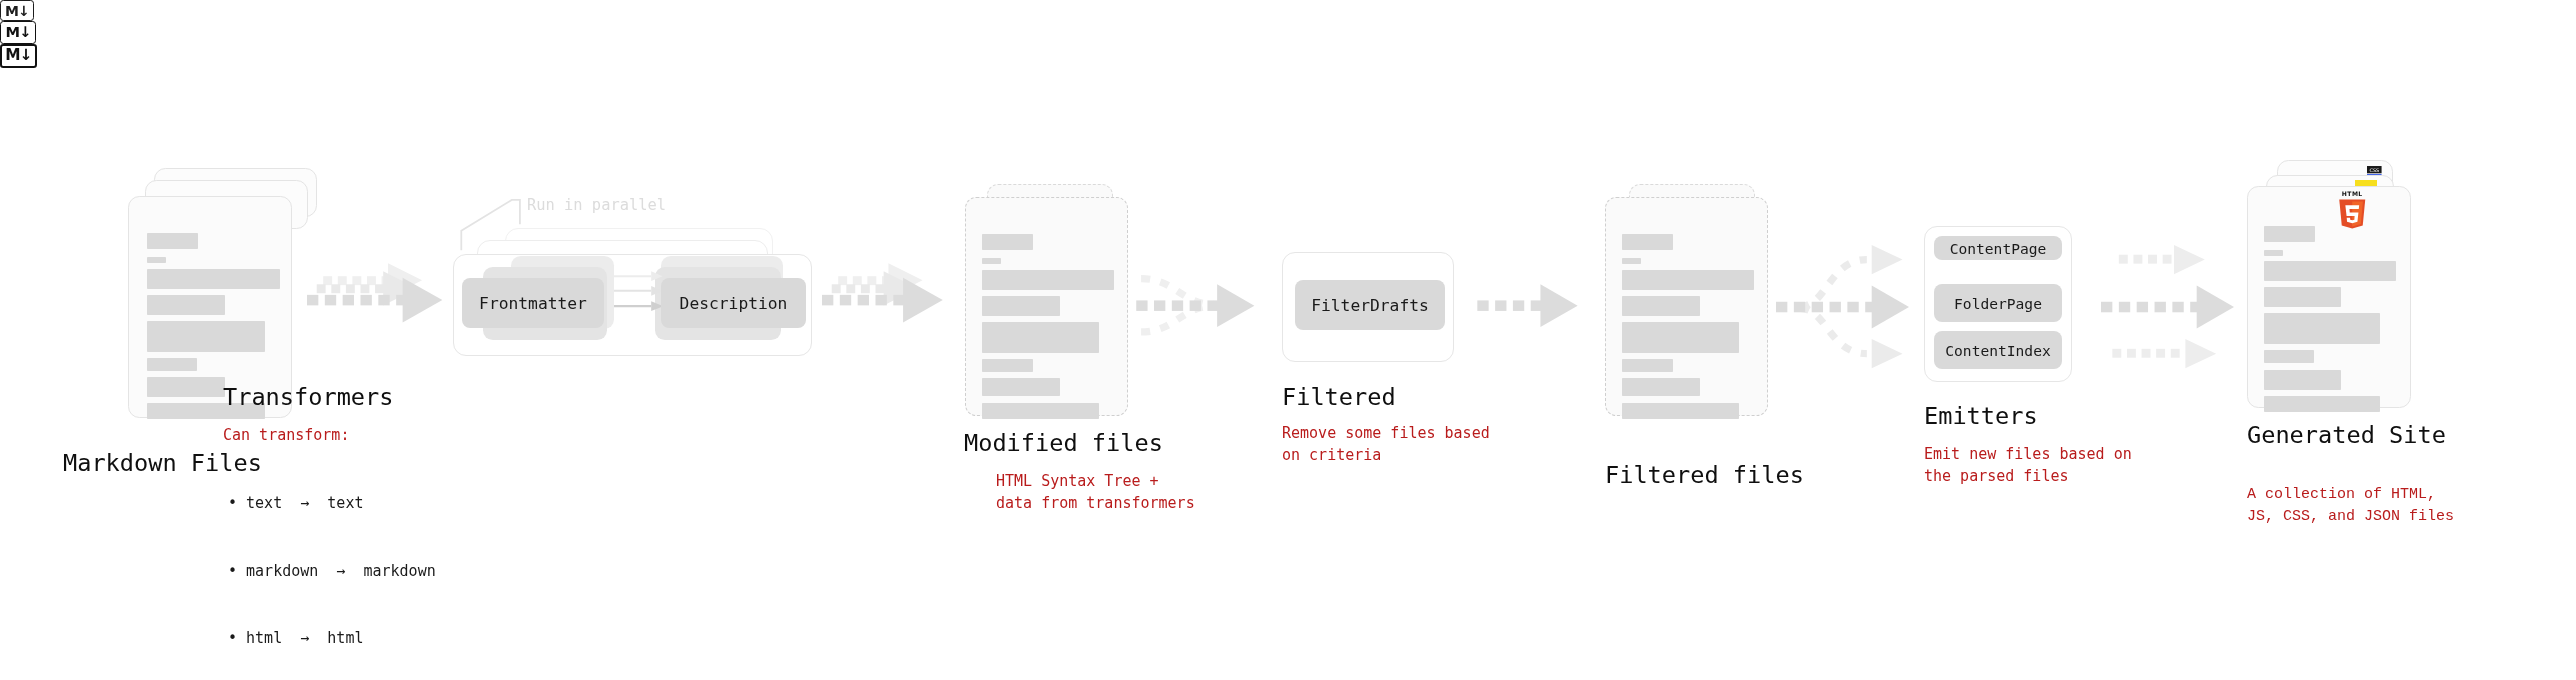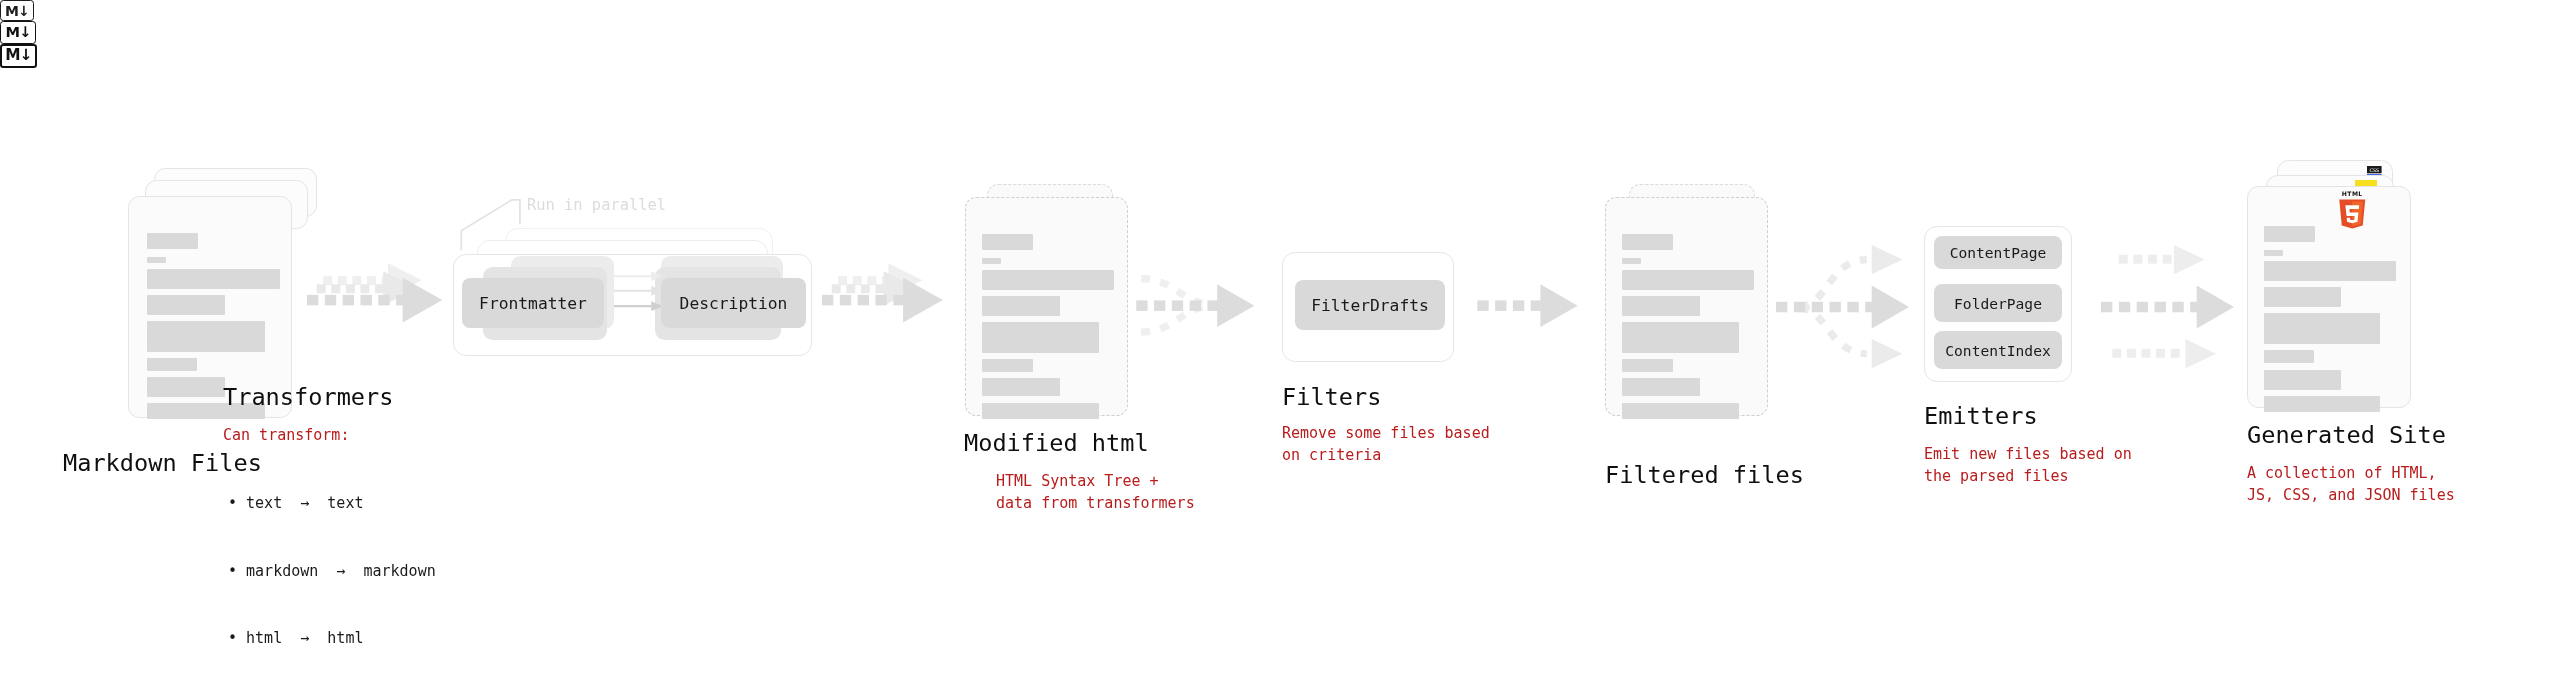--- a/index.html
+++ b/index.html
@@ -259,21 +259,21 @@
     <div class="filecard dashed" style="left:965px; top:197px; width:163px; height:219px;">
       <div class="bar" style="left:16.3px; top:36px; width:51px; height:16.3px;"></div>
       <div class="bar" style="left:16.3px; top:60px; width:18.7px; height:5.7px;"></div>
       <div class="bar" style="left:16.3px; top:72px; width:132px; height:19.5px;"></div>
       <div class="bar" style="left:16.3px; top:98px; width:78px; height:19.5px;"></div>
       <div class="bar" style="left:16.3px; top:124px; width:117px; height:31px;"></div>
       <div class="bar" style="left:16.3px; top:161px; width:51px; height:13px;"></div>
       <div class="bar" style="left:16.3px; top:180px; width:78px; height:18px;"></div>
       <div class="bar" style="left:16.3px; top:205px; width:117px; height:16.3px;"></div>
     </div>
-    <div class="title" style="left:964px; top:429px;">Modified html</div>
+    <div class="title" style="left:964px; top:429px;">Modified files</div>
     <div class="subtitle" style="left:996px; top:471px;">HTML Syntax Tree +
 data from transformers</div>
   </div>
 
   <svg class="node" style="left:1136px; top:264px;" width="138" height="89" viewBox="0 0 170 110">
     <g stroke="#efefef" stroke-width="9" fill="none" stroke-dasharray="11 13" stroke-linecap="butt">
       <path d="M 6 18 C 48 18, 56 50, 96 50"></path>
       <path d="M 6 84 C 48 84, 56 52, 96 52"></path>
     </g>
     <g fill="#dcdcdc">
@@ -284,21 +284,21 @@
       <rect x="88" y="45" width="14" height="13"></rect>
       <polygon points="100,25 146,51.5 100,78"></polygon>
     </g>
   </svg>
 
   <div class="node">
     <div class="groupbox" style="left:1282px; top:252px; width:172px; height:110px;"></div>
     <div class="chip" style="left:1295px; top:280px; width:150px; height:50px; font-size:16.3px;">
       <span>FilterDrafts</span>
     </div>
-    <div class="title" style="left:1282px; top:383px;">Filters</div>
+    <div class="title" style="left:1282px; top:383px;">Filtered</div>
     <div class="subtitle" style="left:1282px; top:423px;">Remove some files based
 on criteria</div>
   </div>
 
   <svg class="node" style="left:1477px; top:264px;" width="122" height="89" viewBox="0 0 150 110">
     <g fill="#dcdcdc">
       <rect x="0" y="45" width="14" height="13"></rect>
         <rect x="22" y="45" width="14" height="13"></rect>
       <rect x="44" y="45" width="14" height="13"></rect>
         <rect x="66" y="45" width="14" height="13"></rect>
@@ -336,21 +336,21 @@
       <rect x="44" y="86" width="14" height="13"></rect>
         <rect x="66" y="86" width="14" height="13"></rect>
       <rect x="88" y="86" width="14" height="13"></rect>
         <rect x="110" y="86" width="14" height="13"></rect>
       <polygon points="118,66 164,92.5 118,119"></polygon>
     </g>
   </svg>
 
   <div class="node">
     <div class="groupbox" style="left:1924px; top:226px; width:148px; height:156px;"></div>
-    <div class="chip" style="left:1934px; top:236px; width:128px; height:33px; font-size:14.6px;">
+    <div class="chip" style="left:1934px; top:236px; width:128px; height:24px; font-size:14.6px;">
       <span>ContentPage</span>
     </div>
     <div class="chip" style="left:1934px; top:284px; width:128px; height:38px; font-size:14.6px;">
       <span>FolderPage</span>
     </div>
     <div class="chip" style="left:1934px; top:331px; width:128px; height:38px; font-size:14.6px;">
       <span>ContentIndex</span>
     </div>
     <div class="title" style="left:1924px; top:402px;">Emitters</div>
     <div class="subtitle" style="left:1924px; top:444px;">Emit new files based on
@@ -410,18 +410,18 @@
     <svg class="node" style="left:2336px; top:189px;" width="32.5" height="39" viewBox="0 0 40 48">
       <text x="20" y="9" font-size="7.5" font-weight="bold" fill="#111" text-anchor="middle" font-family="DejaVu Sans, Liberation Sans, sans-serif" letter-spacing="0.5">HTML</text>
       <path d="M 4 13 L 7.1 45 L 20 48.5 L 32.9 45 L 36 13 Z" fill="#e44d26"></path>
       <path d="M 20 15.5 L 20 46 L 30.5 43 L 33.1 15.5 Z" fill="#f16529"></path>
       <path d="M 11.5 20 L 28.5 20 L 28 24.6 L 16.6 24.6 L 16.9 29 L 27.6 29
                L 26.4 40.4 L 20 42.2 L 13.6 40.4 L 13.2 35.5 L 17.3 35.5
                L 17.5 37.9 L 20 38.6 L 22.6 37.9 L 22.9 33.2 L 13 33.2 L 11.5 20 Z" fill="#ffffff"></path>
     </svg>
 
     <div class="title" style="left:2247px; top:421px;text-align:right;">Generated Site</div>
-    <div class="subtitle" style="left:2247px; top:463px;">A collection of HTML,
+    <div class="subtitle" style="left:2247px; top:484px;font-family:Liberation Mono, monospace;">A collection of HTML,
 JS, CSS, and JSON files</div>
   </div>
 
 </div>
 
 
 </body></html>

